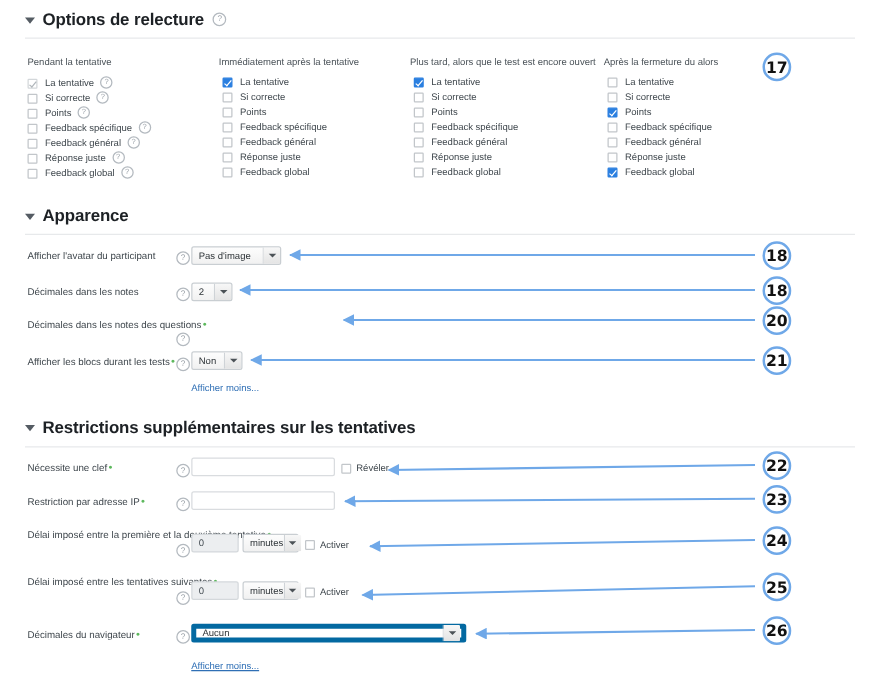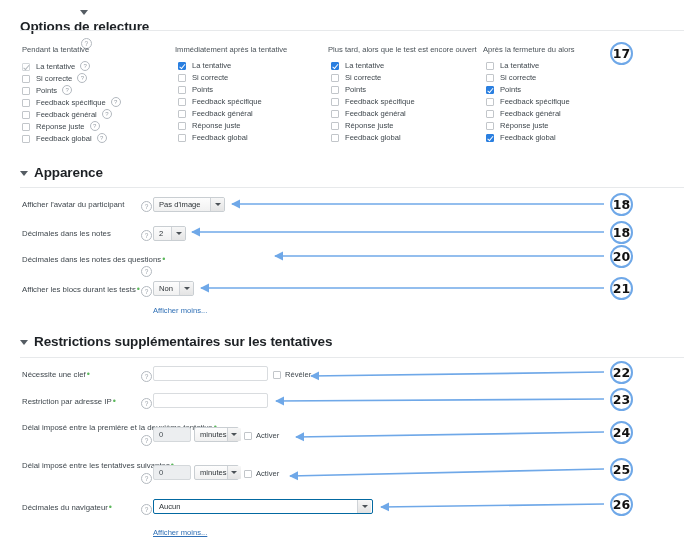--- a/index.html
+++ b/index.html
@@ -102,21 +102,21 @@
     flex:none;
   }
   .sel.wide .arrowbox{margin-right:0;}
   .tri{
     width:0;height:0;
     border-left:3px solid transparent;
     border-right:3px solid transparent;
     border-top:3.5px solid #4c5257;
   }
   .sel.plain{
-    background:#fff;border:1px solid #0369a1;
+    background:#fff;border:4px solid #0369a1;
   }
   .sel.plain .arrowbox{
     background:linear-gradient(#f7f7f7,#e2e2e2);
     height:13px;margin-right:1px;
   }
 
   .txtinput{
     position:absolute;height:15px;box-sizing:border-box;
     background:#fff;border:1px solid #d9dcdf;border-radius:2px;
   }
@@ -149,21 +149,21 @@
     font-family:"DejaVu Sans",sans-serif;
     box-sizing:border-box;
   }
   .arrowsvg{position:absolute;left:0;top:0;width:700px;height:553px;pointer-events:none;}
 </style>
 </head>
 <body>
 
 <div class="page">
 
-  <div class="sect-head" style="left:20px;top:8px;flex-direction:column;">
+  <div class="sect-head" style="left:20px;top:8px;">
     <span class="caret"></span>
     <span>Options de relecture</span>
     <span class="help">?</span>
   </div>
   <div class="rule" style="top:30px;"></div>
 
   <div class="col-title" style="left:22px;top:45px;">Pendant la tentative</div>
   <div class="col-title" style="left:175px;top:45px;">Immédiatement après la tentative</div>
   <div class="col-title" style="left:328px;top:45px;">Plus tard, alors que le test est encore ouvert</div>
   <div class="col-title" style="left:483px;top:45px;">Après la fermeture du alors</div>

